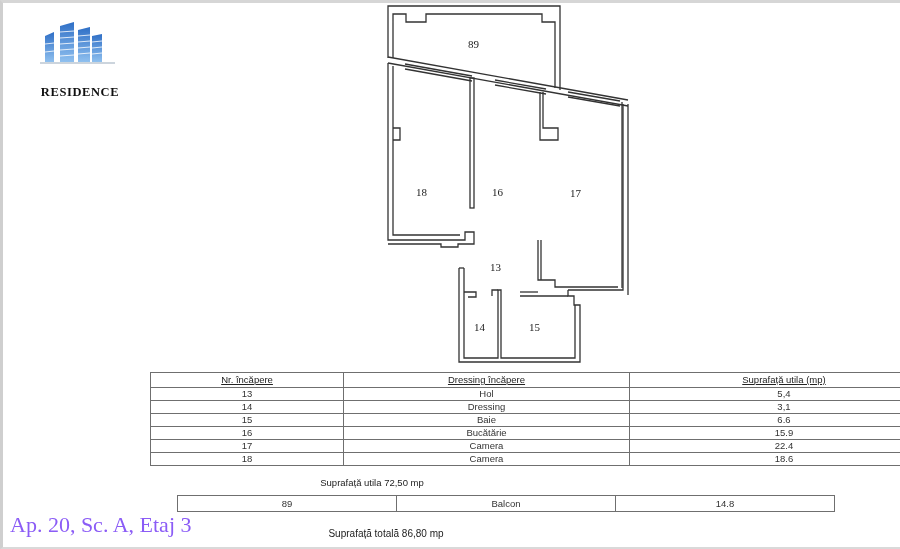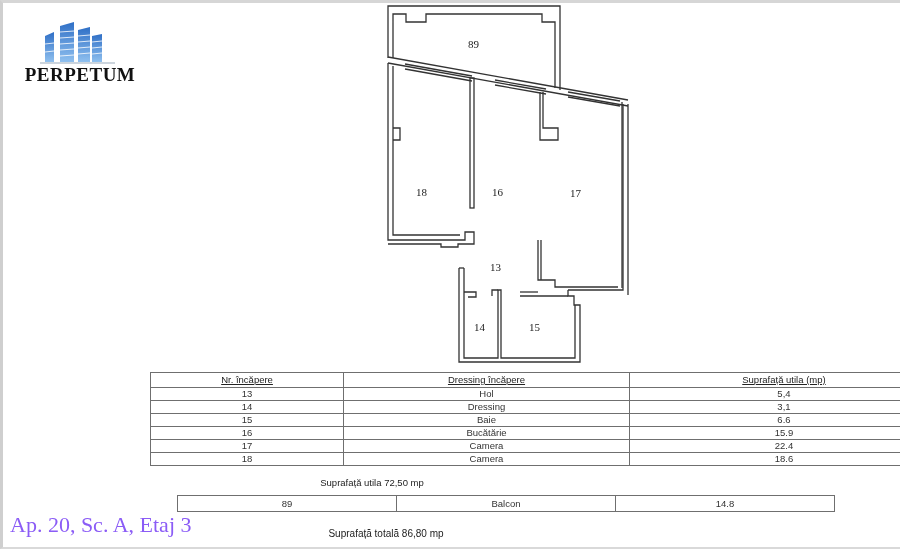--- a/index.html
+++ b/index.html
@@ -84,21 +84,21 @@
       <line x1="38" y1="26" x2="50" y2="25"></line>
         <line x1="38" y1="32" x2="50" y2="31"></line>
       <line x1="52" y1="20" x2="62" y2="19"></line>
         <line x1="52" y1="26" x2="62" y2="25"></line>
       <line x1="52" y1="32" x2="62" y2="31"></line>
       <line x1="5" y1="22" x2="14" y2="21"></line>
         <line x1="5" y1="30" x2="14" y2="29"></line>
     </g>
     <line x1="0" y1="41" x2="75" y2="41" stroke="#9ab" stroke-width="1"></line>
   </svg>
-  <div class="logo-title">PERPETUM</div>
+  <div class="logo-sub">RESIDENCE</div>
 </div>
 
 <div class="plan">
   <svg width="270" height="365" viewBox="0 0 270 365">
     <g fill="none" stroke="#333" stroke-width="1.3">
 
       <polyline points="18,58 18,6 190,6 190,90"></polyline>
       <polyline points="23,58 23,14 36,14 36,22 56,22 56,14 172,14 172,22 185,22 185,88"></polyline>
 
       <line x1="18" y1="57" x2="258" y2="100"></line>

